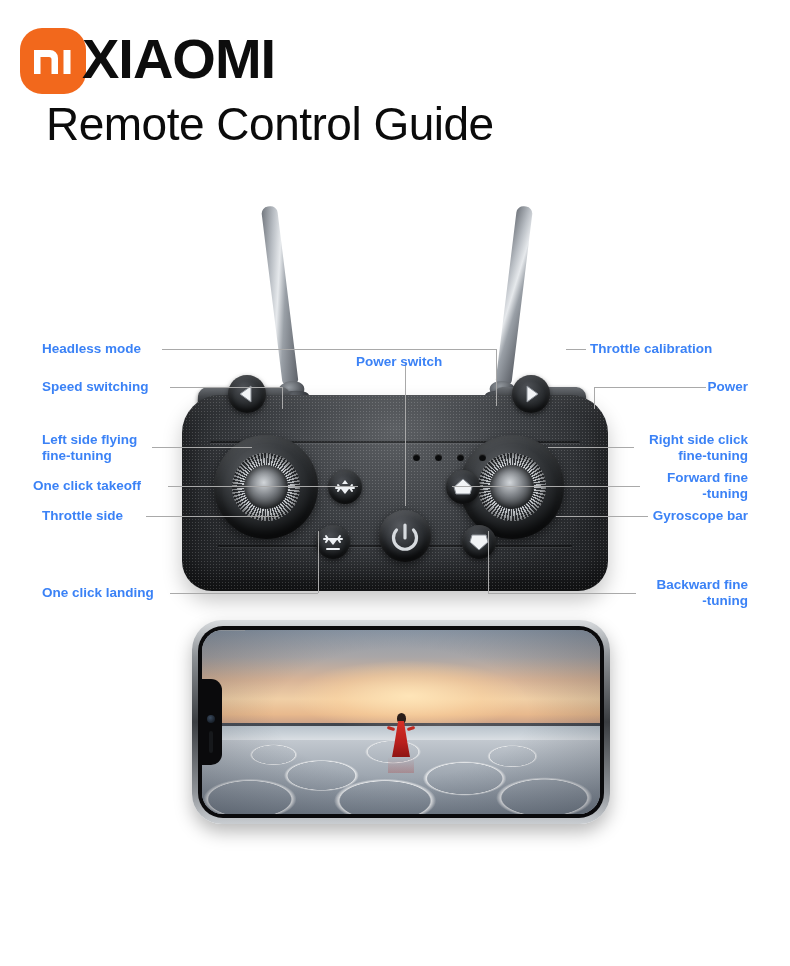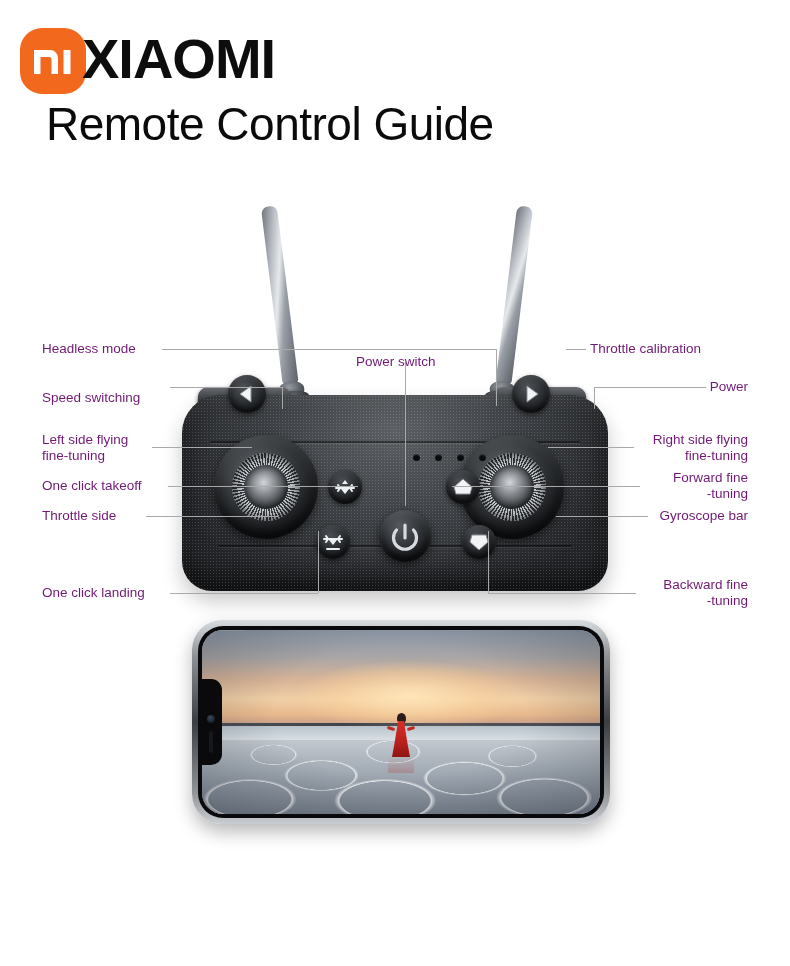--- a/index.html
+++ b/index.html
@@ -18,22 +18,22 @@
 
   
   #stage{position:absolute;left:0;top:170px;width:790px;height:796px;}
 
   
   .lead{position:absolute;background:#a9a9a9;}
   .lead.h{height:1px;}
   .lead.v{width:1px;}
 
   
-  .callout{position:absolute;color:#701a75;font-size:13.5px;line-height:16px;
-           white-space:pre;}
+  .callout{position:absolute;color:#3b82f6;font-size:13.5px;line-height:16px;
+           white-space:pre;font-weight:bold;}
   .callout.left{text-align:left;}
   .callout.right{text-align:right;}
 
   
   #controller{position:absolute;left:176px;top:35px;width:438px;height:420px;}
 
   .antenna{position:absolute;width:16px;height:190px;}
   .antenna .rod{position:absolute;left:0;top:0;width:16px;height:178px;
      background:linear-gradient(100deg,#6e737a 0%,#b9bec4 28%,#e6e9ec 46%,#9aa0a7 62%,#5d6168 100%);
      border-radius:7px 7px 3px 3px;}
@@ -319,32 +319,32 @@
   <div class="lead h" style="left:548px;top:277px;width:86px;"></div>
 
   <div class="lead h" style="left:452px;top:316px;width:188px;"></div>
 
   <div class="lead h" style="left:556px;top:346px;width:92px;"></div>
 
   <div class="lead h" style="left:488px;top:423px;width:148px;"></div>
   <div class="lead v" style="left:488px;top:361px;height:62px;"></div>
 
   <div class="callout left" style="left:42px;top:171px;">Headless mode</div>
-  <div class="callout left" style="left:42px;top:209px;margin-top:11px;">Speed switching</div>
+  <div class="callout left" style="left:42px;top:209px;">Speed switching</div>
   <div class="callout left" style="left:42px;top:262px;">Left side flying
 fine-tuning</div>
-  <div class="callout left" style="left:42px;top:308px;">One click takeoff</div>
+  <div class="callout left" style="left:33px;top:308px;">One click takeoff</div>
   <div class="callout left" style="left:42px;top:338px;">Throttle side</div>
   <div class="callout left" style="left:42px;top:415px;">One click landing</div>
 
   <div class="callout left" style="left:356px;top:184px;">Power switch</div>
 
   <div class="callout left" style="left:590px;top:171px;">Throttle calibration</div>
   <div class="callout right" style="left:608px;top:209px;width:140px;">Power</div>
-  <div class="callout right" style="left:608px;top:262px;width:140px;">Right side flying
+  <div class="callout right" style="left:608px;top:262px;width:140px;">Right side click
 fine-tuning</div>
   <div class="callout right" style="left:608px;top:300px;width:140px;">Forward fine
 -tuning</div>
   <div class="callout right" style="left:608px;top:338px;width:140px;">Gyroscope bar</div>
   <div class="callout right" style="left:608px;top:407px;width:140px;">Backward fine
 -tuning</div>
 
 </div>
 
 </body></html>

